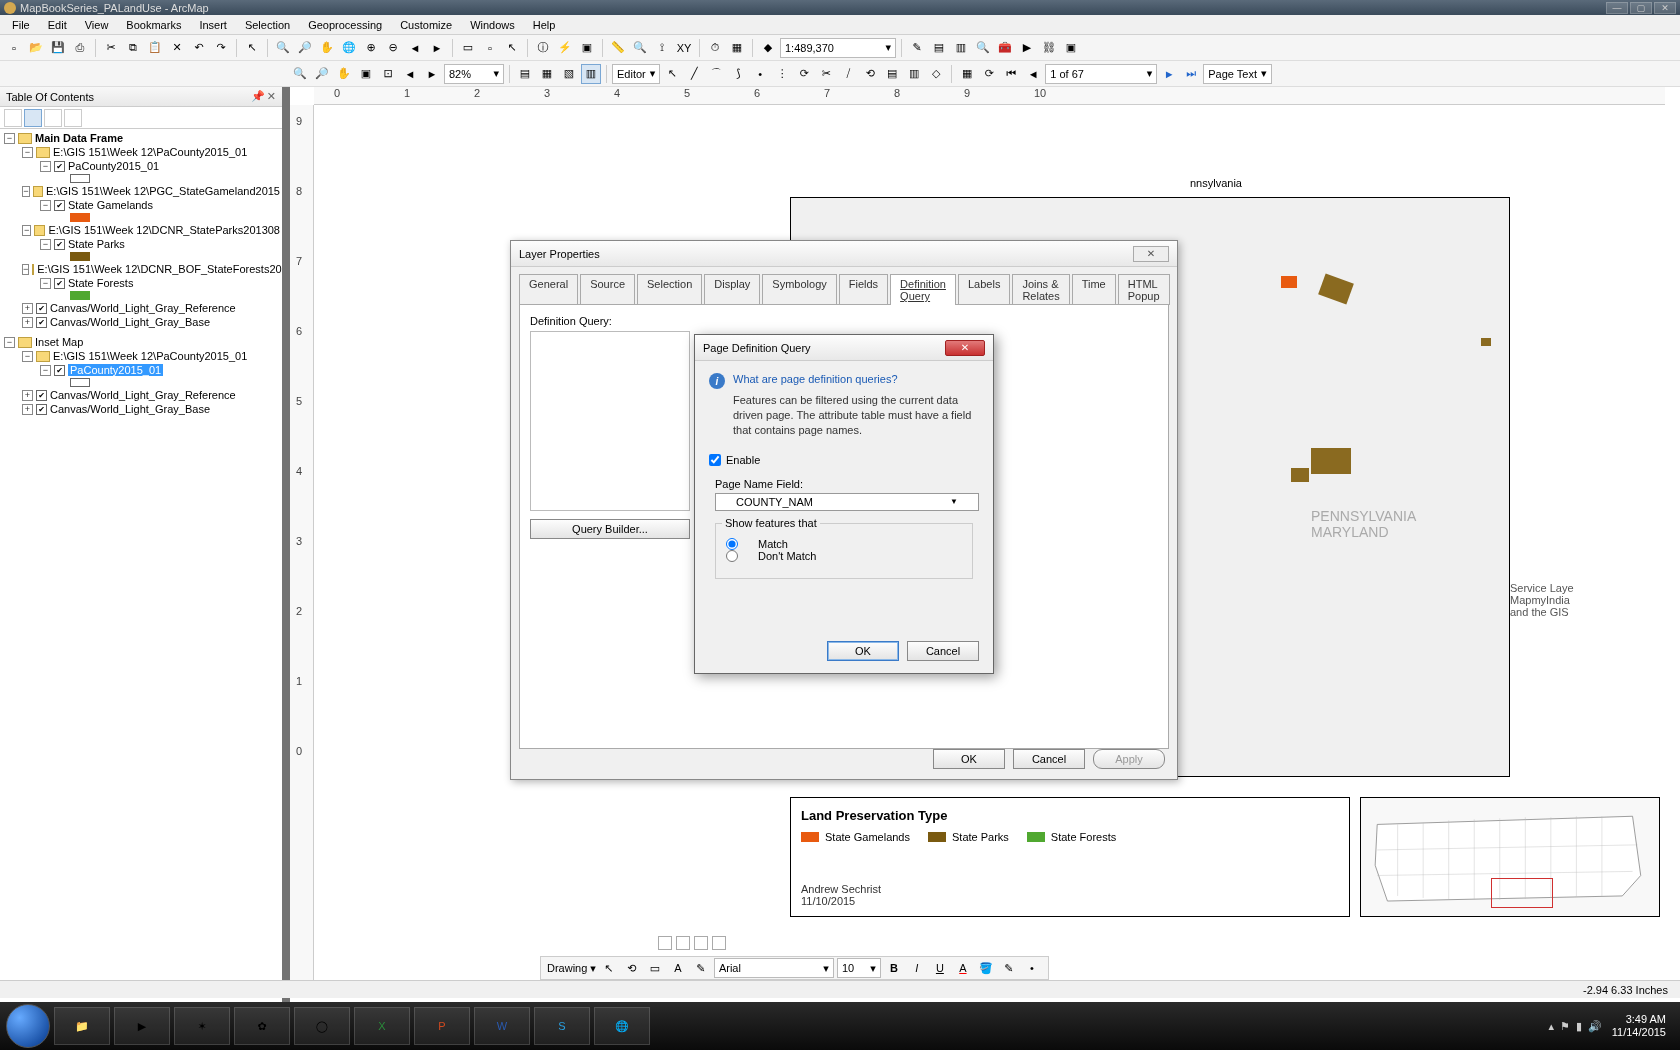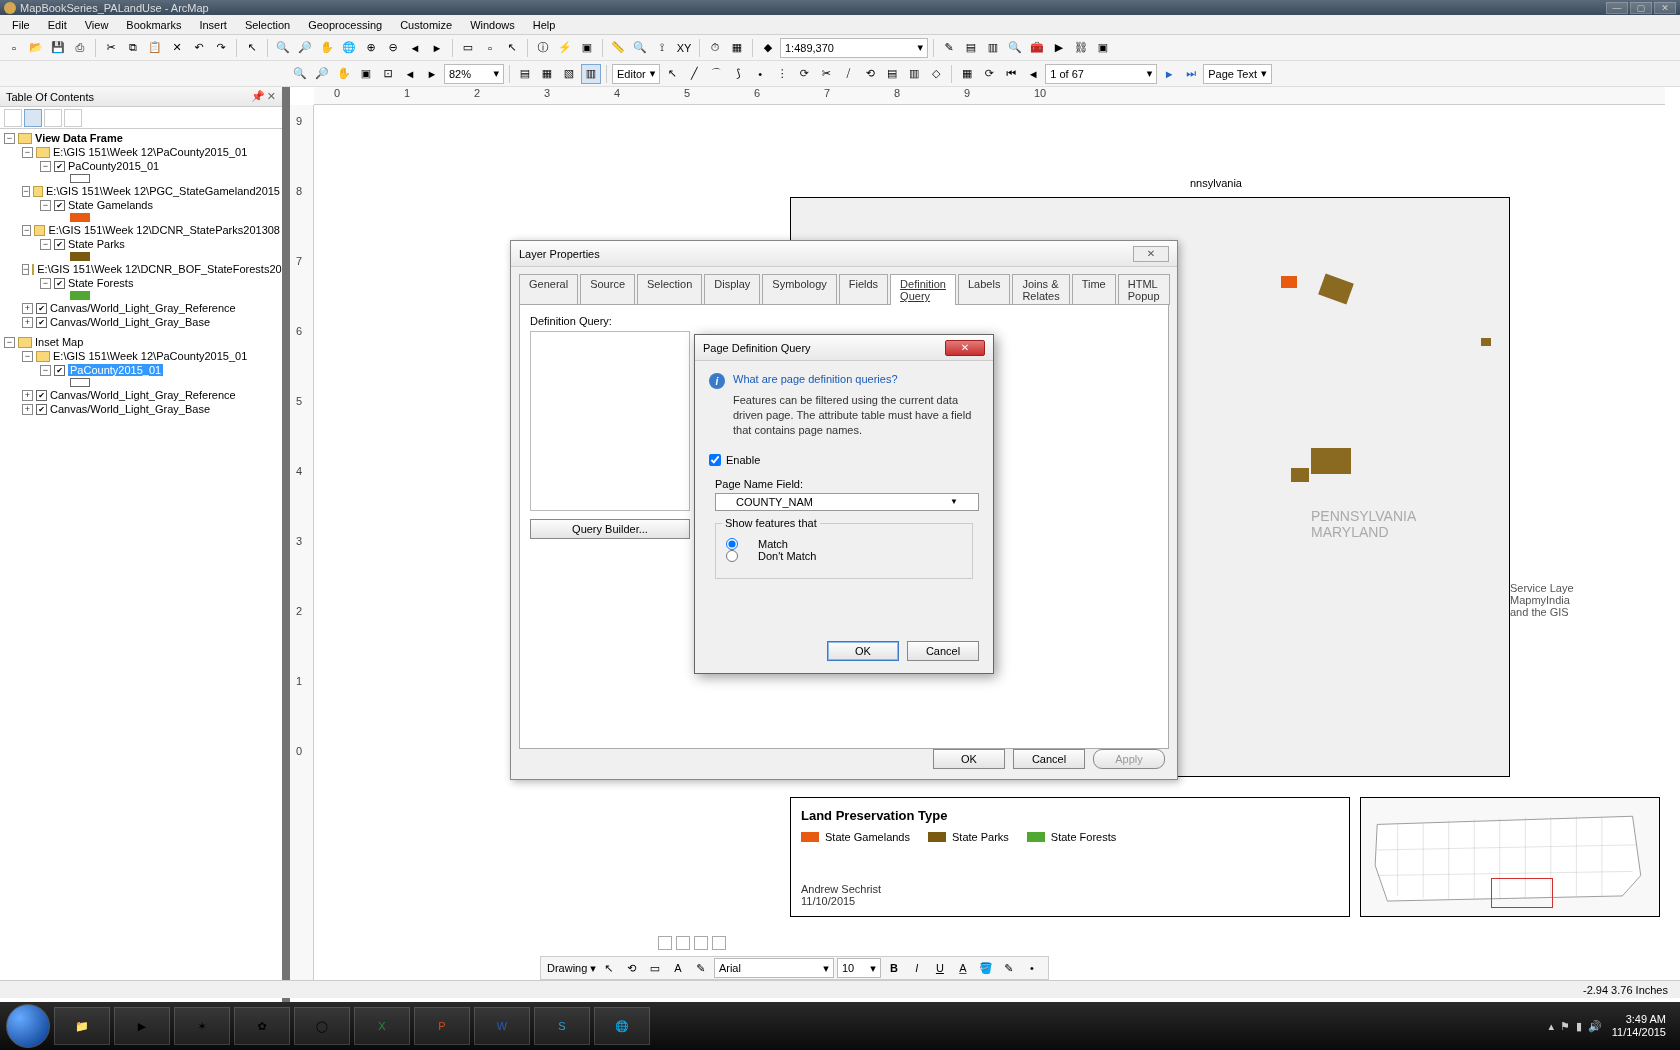--- a/index.html
+++ b/index.html
@@ -174,21 +174,21 @@
   <span class="sep"></span>
   <span class="tbtn">📏</span>
   <span class="tbtn">🔍</span>
   <span class="tbtn">⟟</span>
   <span class="tbtn">XY</span>
   <span class="sep"></span>
   <span class="tbtn">⏱</span>
   <span class="tbtn">▦</span>
   <span class="sep"></span>
   <span class="tbtn">◆</span>
-  <span class="tdrop" style="width:148px">
+  <span class="tdrop" style="width:116px">
       <span>1:489,370</span>
       <span style="margin-left:auto">▾</span>
     </span>
   <span class="sep"></span>
   <span class="tbtn">✎</span>
   <span class="tbtn">▤</span>
   <span class="tbtn">▥</span>
   <span class="tbtn">🔍</span>
   <span class="tbtn">🧰</span>
   <span class="tbtn">▶</span>
@@ -255,21 +255,21 @@
     <div class="tabs">
       <span class="ticon"></span>
       <span class="ticon active"></span>
       <span class="ticon"></span>
       <span class="ticon"></span>
     </div>
     <div class="tree">
       <div class="node" style="padding-left:4px">
           <span class="exp">−</span>
           <span class="dfrm"></span>
-          <b>View Data Frame</b>
+          <b>Main Data Frame</b>
         </div>
         <div class="node" style="padding-left:22px">
           <span class="exp">−</span>
           <span class="fld"></span>
           <span>E:\GIS 151\Week 12\PaCounty2015_01</span>
         </div>
           <div class="node" style="padding-left:40px">
           <span class="exp">−</span>
           <span class="chk">✔</span>
           <span>PaCounty2015_01</span>
@@ -533,21 +533,21 @@
     </span>
   <span class="tbtn">
       <u style="text-decoration-color:red">A</u>
     </span>
   <span class="tbtn">🪣</span>
   <span class="tbtn">✎</span>
   <span class="tbtn">•</span>
 </div>
 
 <div class="status">
-  <span class="coords">-2.94  3.76 Inches</span>
+  <span class="coords">-2.94  6.33 Inches</span>
 </div>
 
 <div class="taskbar">
   <div class="start"></div>
   <div class="titem">📁</div>
   <div class="titem">▶</div>
   <div class="titem">✶</div>
   <div class="titem">✿</div>
   <div class="titem">◯</div>
   <div class="titem" style="color:#2a8a3a">X</div>

